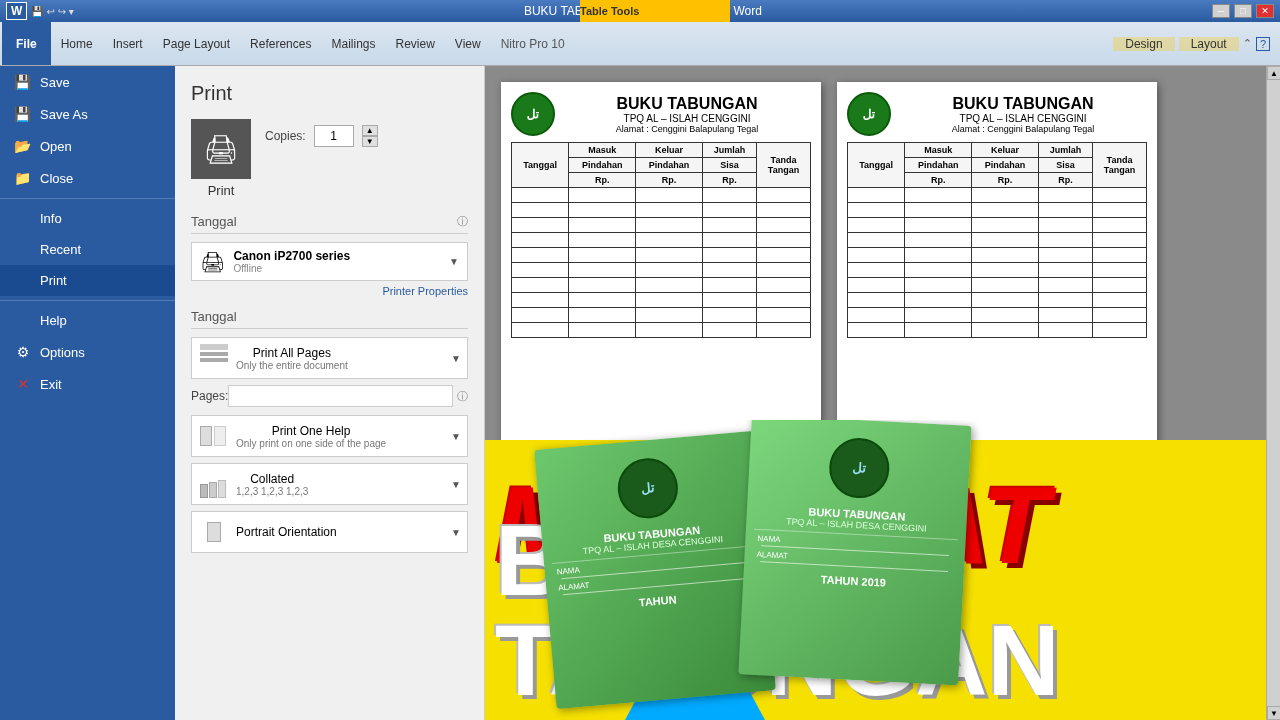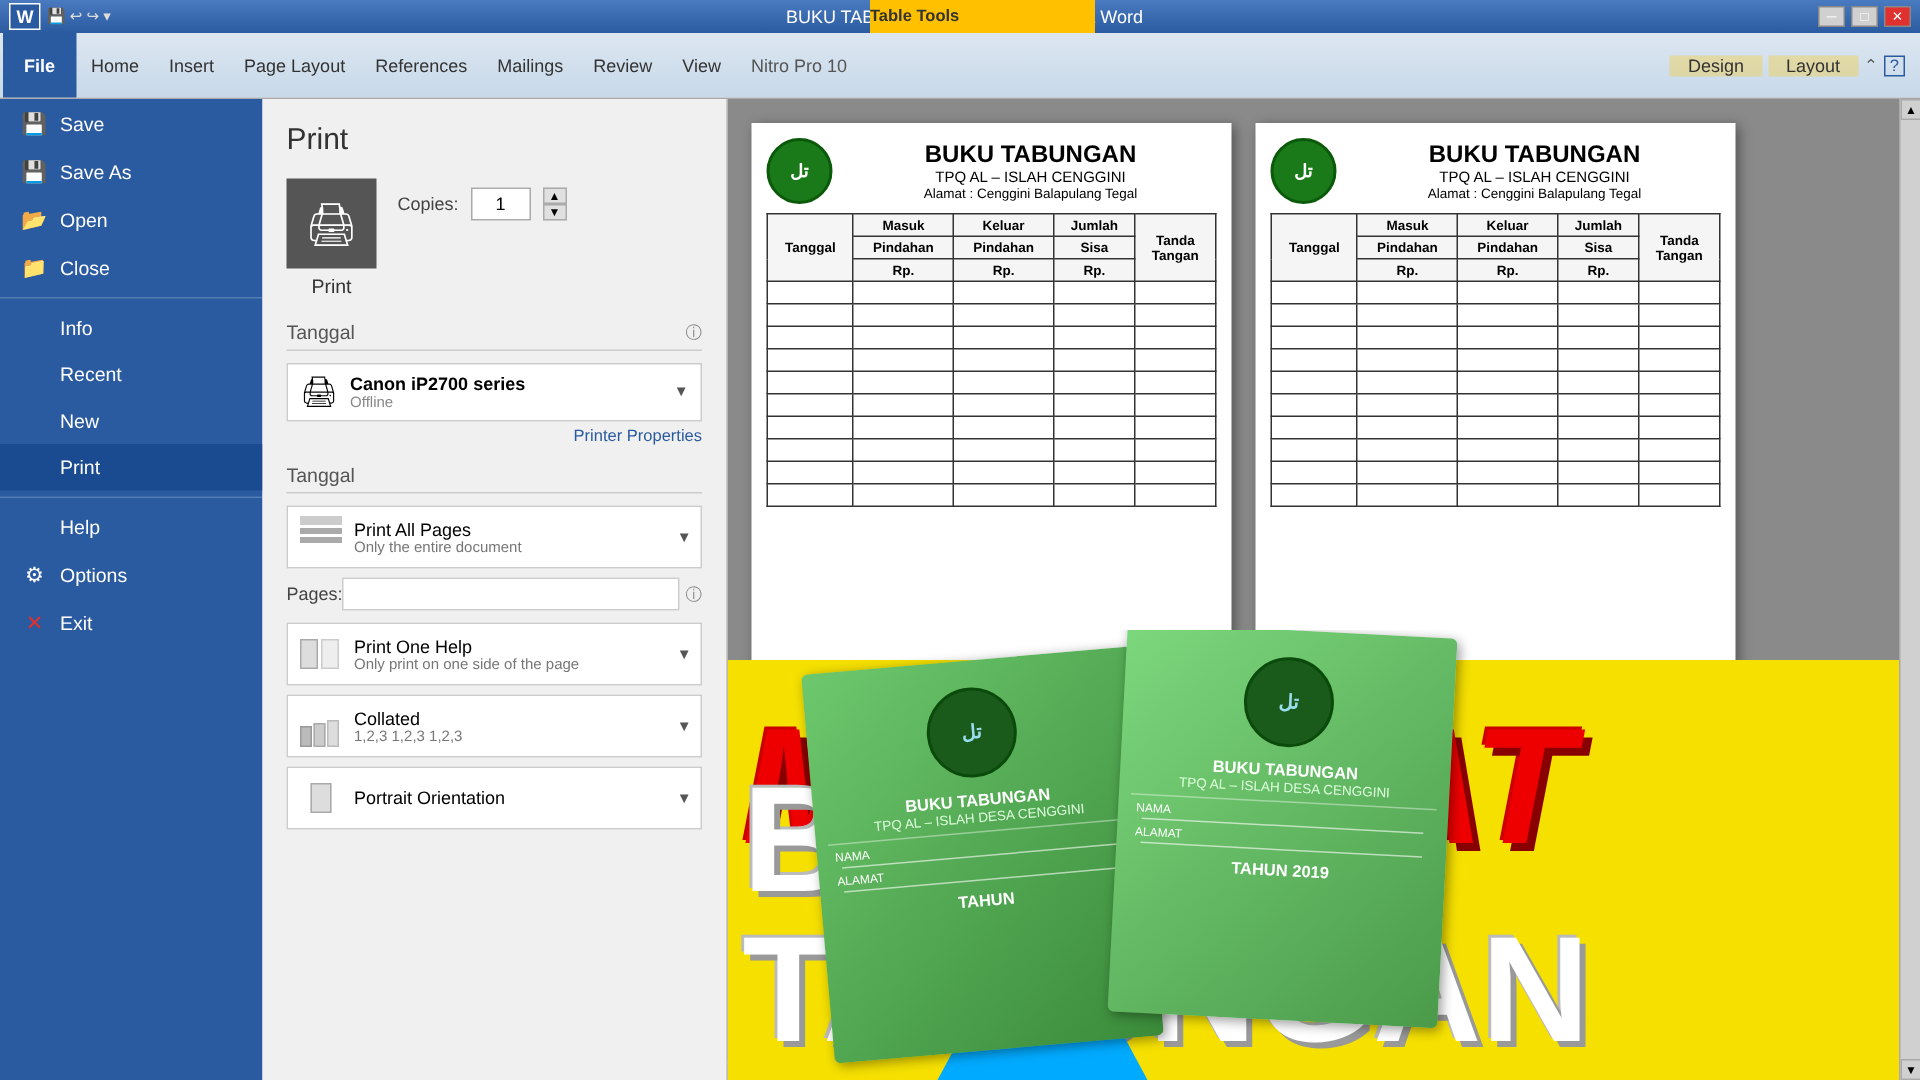--- a/index.html
+++ b/index.html
@@ -137,21 +137,21 @@
     .printer-arrow { position: absolute; right: 8px; font-size: 10px; color: #555; }
     .printer-props { text-align: right; color: #2a5a9f; font-size: 11px; cursor: pointer; margin-bottom: 10px; }
     .info-icon { color: #888; font-size: 11px; float: right; cursor: pointer; }
 
     .settings-row {
       display: flex; align-items: center;
       background: #fff; border: 1px solid #ccc; padding: 6px 8px;
       margin-bottom: 6px; position: relative; cursor: pointer;
     }
     .settings-row-icon { width: 28px; height: 28px; margin-right: 8px; flex-shrink: 0; }
-    .settings-row-text .main { font-size: 12px; }
+    .settings-row-text .main { font-size: 12px; text-align: center; }
     .settings-row-text .sub { font-size: 10px; color: #777; }
     .settings-row-arrow { position: absolute; right: 6px; font-size: 10px; color: #555; }
 
     .pages-row {
       display: flex; align-items: center; margin-bottom: 8px;
     }
     .pages-label { font-size: 12px; margin-right: 0; color: #444; }
     .pages-input { flex: 1; height: 22px; border: 1px solid #ccc; background: #fff; padding: 0 4px; font-size: 12px; }
 
     
@@ -312,24 +312,20 @@
     </div>
     <div class="sidebar-divider"></div>
     <div class="sidebar-item">
       <span class="icon"> </span>
       <span>Info</span>
     </div>
     <div class="sidebar-item">
       <span class="icon"> </span>
       <span>Recent</span>
     </div>
-    <div class="sidebar-item">
-      <span class="icon"> </span>
-      <span>New</span>
-    </div>
     <div class="sidebar-item active">
       <span class="icon"> </span>
       <span>Print</span>
     </div>
     <div class="sidebar-divider"></div>
     <div class="sidebar-item">
       <span class="icon"> </span>
       <span>Help</span>
     </div>
     <div class="sidebar-item">

